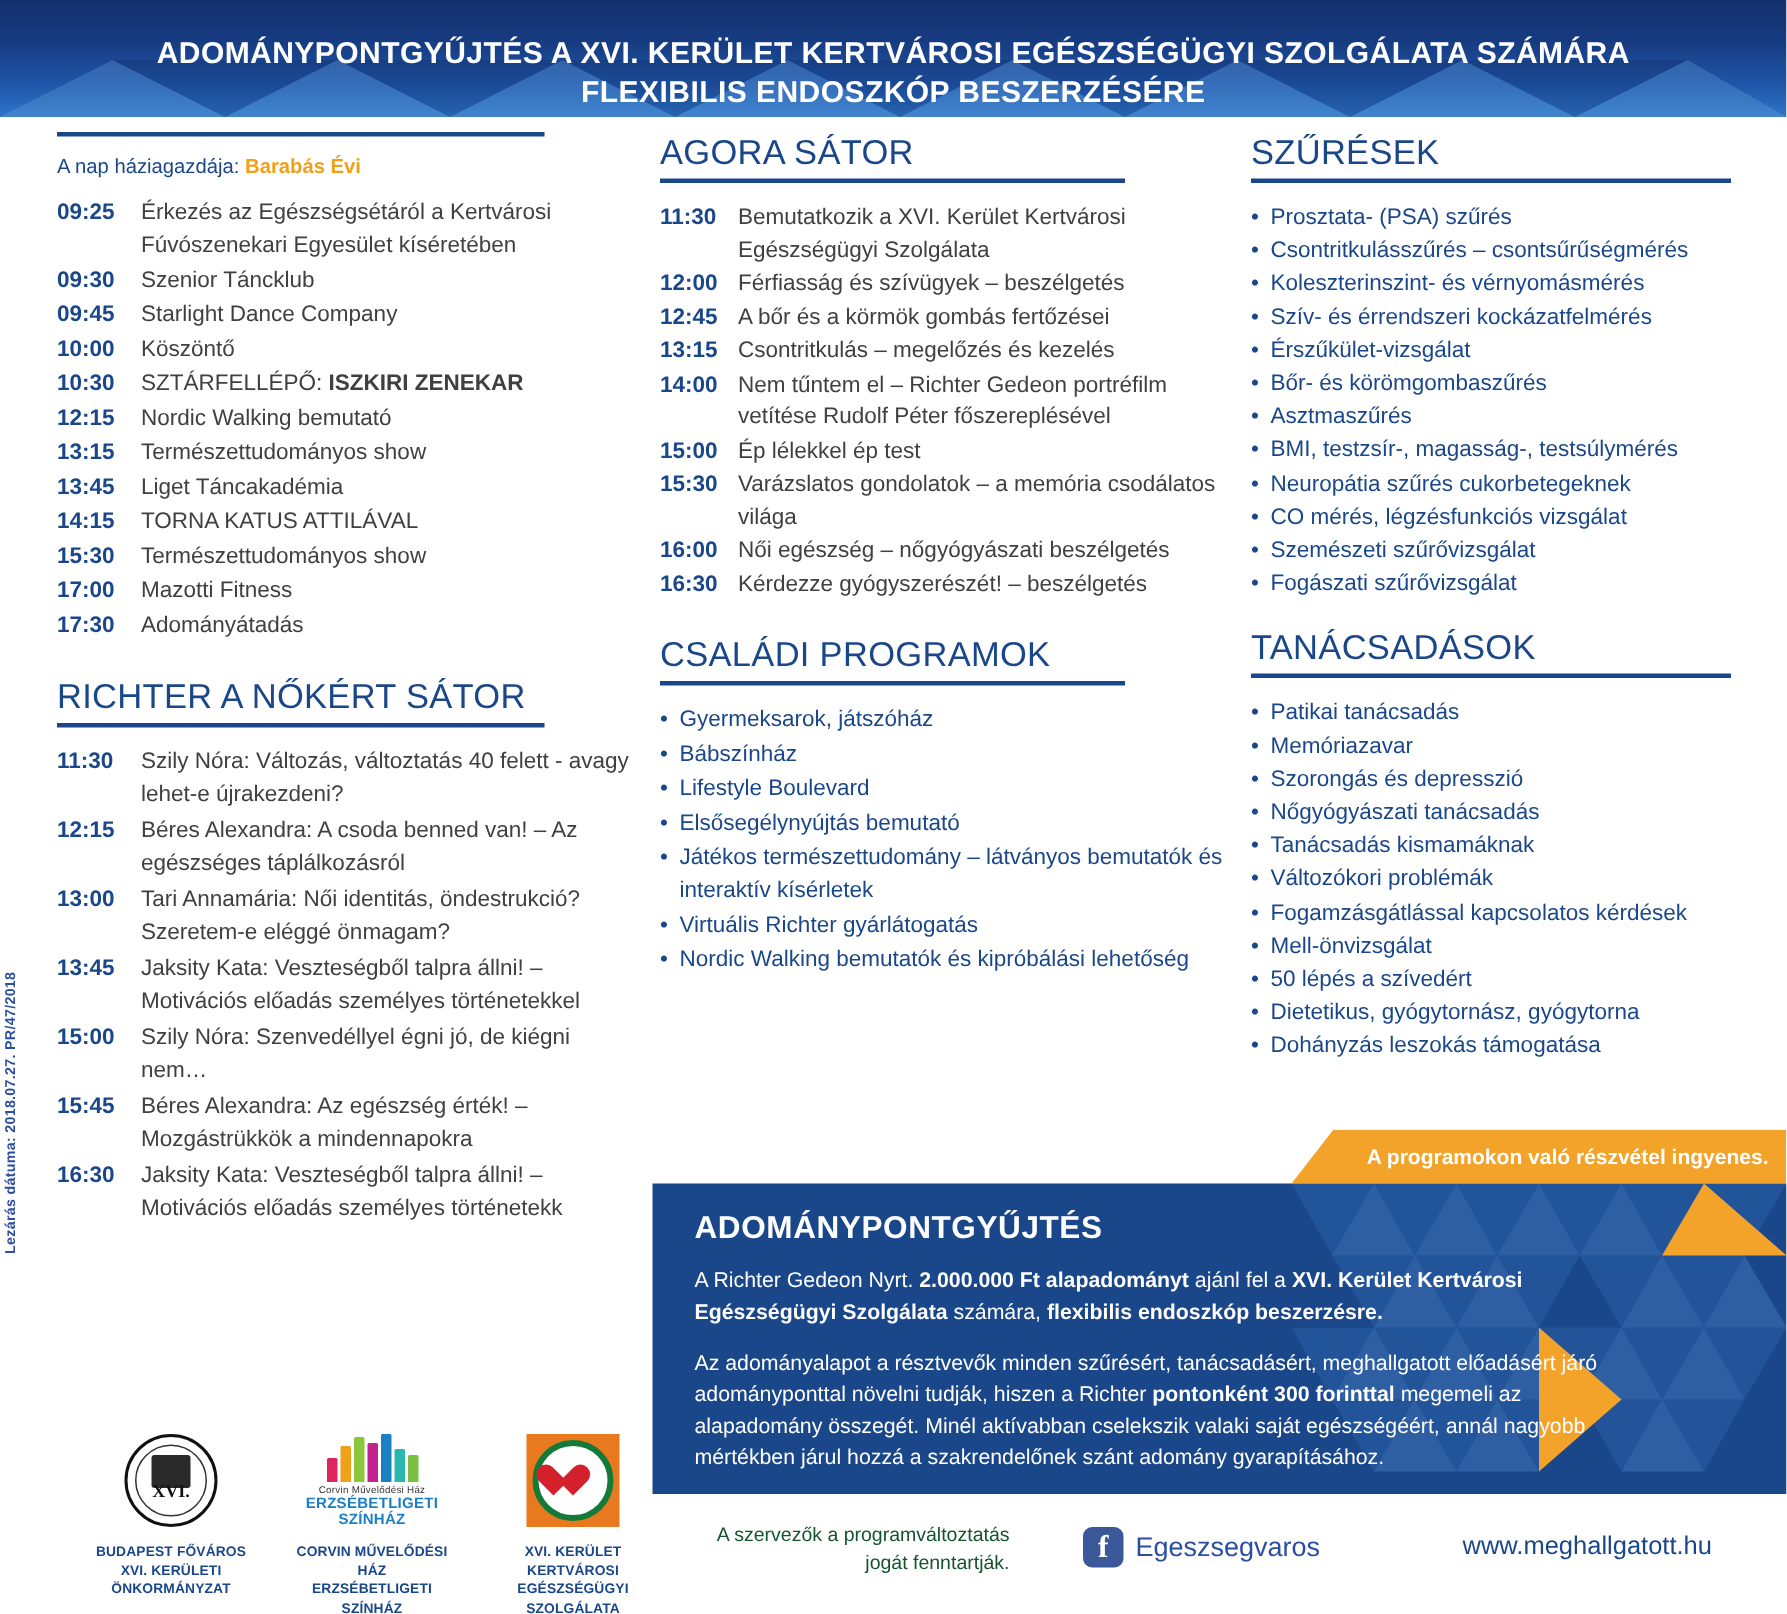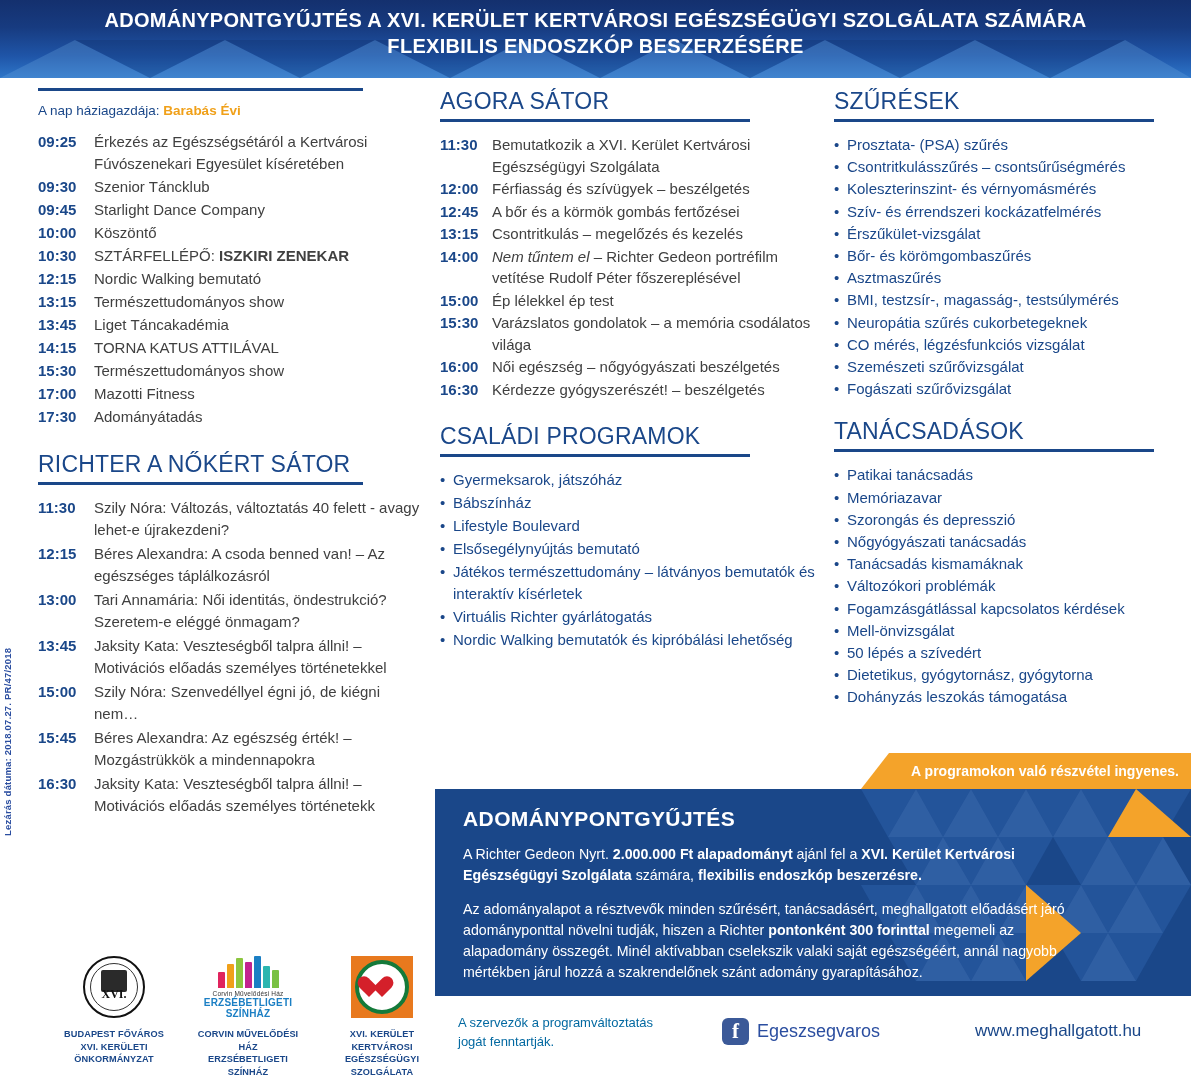--- a/index.html
+++ b/index.html
@@ -15,21 +15,21 @@
   .header {
     position:absolute; left:0; top:0; width:1191px; height:78px;
     background:linear-gradient(180deg,#14306e 0%, #173b80 35%, #1f55a8 72%, #2e76c9 100%);
     overflow:hidden;
   }
   .header .tri-layer { position:absolute; inset:0; }
   .header h1 {
     position:relative; z-index:3;
     color:#ffffff; text-align:center;
     font-size:20px; font-weight:bold; letter-spacing:0.3px;
-    line-height:26px; padding-top:7px;
+    line-height:26px; padding-top:23px;
   }
   .header h1 .l2 { display:block; }
 
   
   .col { position:absolute; top:88px; }
   .col-left   { left:38px;  width:382px; }
   .col-mid    { left:440px; width:378px; }
   .col-right  { left:834px; width:352px; }
 
   .sec-title {
@@ -51,21 +51,21 @@
 
   
   .sched { display:block; }
   .row { display:flex; align-items:flex-start; margin-bottom:1px; }
   .time {
     flex:0 0 52px; font-weight:bold; font-size:15px;
     line-height:21.5px; color:#1a4789; white-space:nowrap;
   }
   .desc { font-size:15px; line-height:21.5px; color:#404040; }
   .desc .bold { font-weight:bold; }
-  .desc .ital { font-style:italic; }
+  .desc .ital { }
 
   .col-left .row { margin-bottom:1.5px; }
   .col-left .time { flex:0 0 56px; }
 
   
   .richter .row { margin-bottom:2px; }
   .richter .time { flex:0 0 56px; }
   .richter .desc { line-height:22px; }
 
   
@@ -106,21 +106,21 @@
     margin-bottom:13px;
   }
   .donate p {
     color:#ffffff; font-size:14.2px; line-height:21px; margin-bottom:13px;
   }
   .donate p b { font-weight:bold; }
 
   
   .foot-note {
     position:absolute; left:458px; top:1014px; width:215px;
-    font-size:13px; line-height:18.5px; color:#0369a1;
+    font-size:13px; line-height:18.5px; color:#14532d;text-align:right;
   }
   .fb-wrap {
     position:absolute; left:722px; top:1018px;
     display:flex; align-items:center; gap:8px;
   }
   .fb-icon {
     width:27px; height:27px; border-radius:6px; background:#3b5998;
     color:#ffffff; font-family:"Liberation Serif", serif;
     font-weight:bold; font-size:21px;
     display:flex; align-items:center; justify-content:center;

